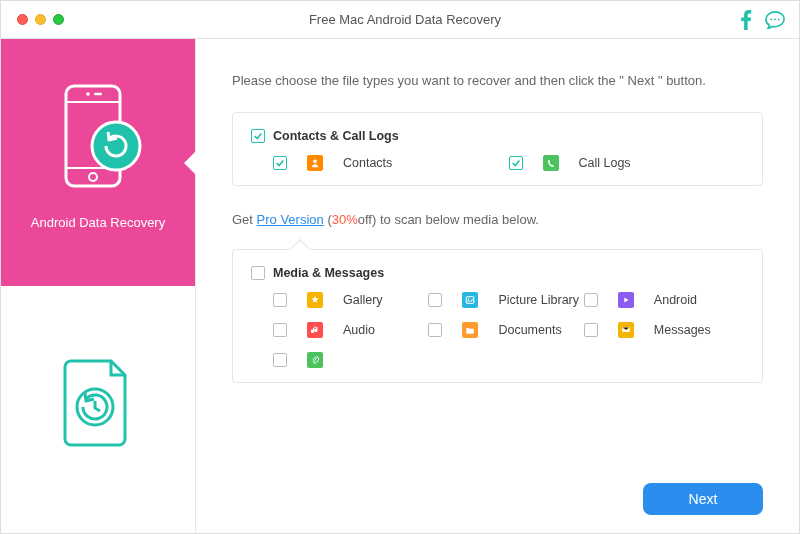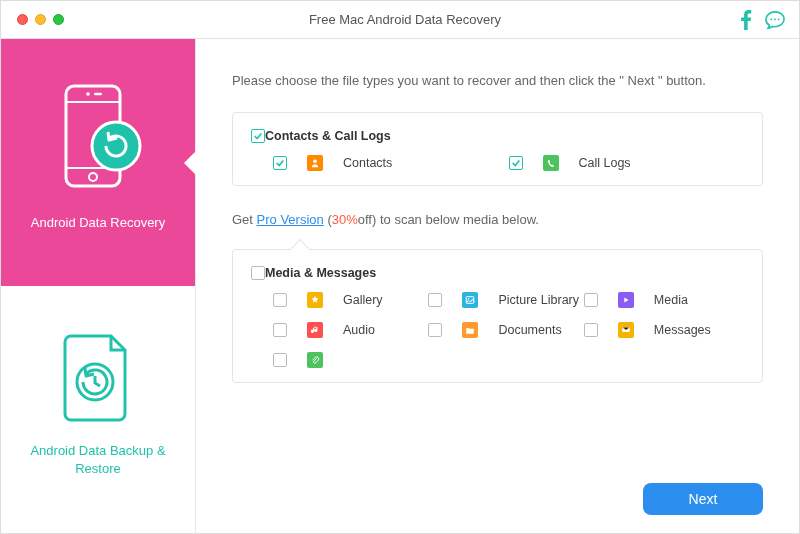--- a/index.html
+++ b/index.html
@@ -61,21 +61,21 @@
   .group-arrow {
     position: absolute;
     top: -8px; left: 60px;
     width: 14px; height: 14px;
     background: #fff;
     border-left: 1px solid #e5e5e5;
     border-top: 1px solid #e5e5e5;
     transform: rotate(45deg);
   }
   .group-title {
-    display: flex; align-items: center; font-weight: 600; color: #333; font-size: 12.5px; margin-bottom: 12px;
+    display: flex; align-items: center; gap: 8px; font-weight: 600; color: #333; font-size: 12.5px; margin-bottom: 12px;
   }
   .cb {
     width: 14px; height: 14px; border: 1.5px solid #bbb; border-radius: 2px;
     display: inline-flex; align-items: center; justify-content: center; flex-shrink: 0;
   }
   .cb.checked { border-color: #20c2ab; }
   .cb.checked svg { display: block; }
   .cb svg { display: none; }
   .options-row { display: flex; flex-wrap: wrap; gap: 14px 0; margin-left: 22px; }
   .option {
@@ -148,21 +148,20 @@
         <span>
           <svg width="90" height="100" viewBox="0 0 90 100">
             <path d="M18 8h40l14 14v64a6 6 0 0 1-6 6H18a6 6 0 0 1-6-6V14a6 6 0 0 1 6-6z" stroke="#20c2ab" stroke-width="3" fill="none"></path>
             <path d="M58 8v14h14" stroke="#20c2ab" stroke-width="3" fill="none"></path>
             <circle cx="42" cy="54" r="18" stroke="#20c2ab" stroke-width="3" fill="none"></circle>
             <path d="M30 54a12 12 0 1 0 3.5-8.5" stroke="#20c2ab" stroke-width="3" fill="none"></path>
             <path d="M32 40l1 8 8-2" stroke="#20c2ab" stroke-width="3" fill="none" stroke-linejoin="round"></path>
             <path d="M42 48v7l5 3" stroke="#20c2ab" stroke-width="3" fill="none"></path>
           </svg>
         </span>
-        <div class="label">Android Data Backup &amp; Restore</div>
       </div>
     </div>
 
     <div class="main">
       <div class="instruction">Please choose the file types you want to recover and then click the " Next " button.</div>
 
       <div class="group-box">
         <div class="group-title">
           <span class="cb checked">
             <svg width="10" height="10" viewBox="0 0 12 12">
@@ -235,21 +234,21 @@
             </span>
             <span>Picture Library</span>
           </div>
           <div class="option">
             <span class="cb"></span>
             <span class="opt-icon" style="background:#8a5cf0">
               <svg width="10" height="10" viewBox="0 0 12 12">
                   <path d="M4 3l5 3-5 3V3z" fill="#fff"></path>
                 </svg>
             </span>
-            <span>Media</span>
+            <span>Android</span>
           </div>
           <div class="option">
             <span class="cb"></span>
             <span class="opt-icon" style="background:#ff4e4e">
               <svg width="10" height="10" viewBox="0 0 12 12">
                   <path d="M5 2v5.5a2 2 0 1 1-1.4-1.9V3.5L9 2.5v4a2 2 0 1 1-1.4-1.9V2L5 2z" fill="#fff"></path>
                 </svg>
             </span>
             <span>Audio</span>
           </div>

